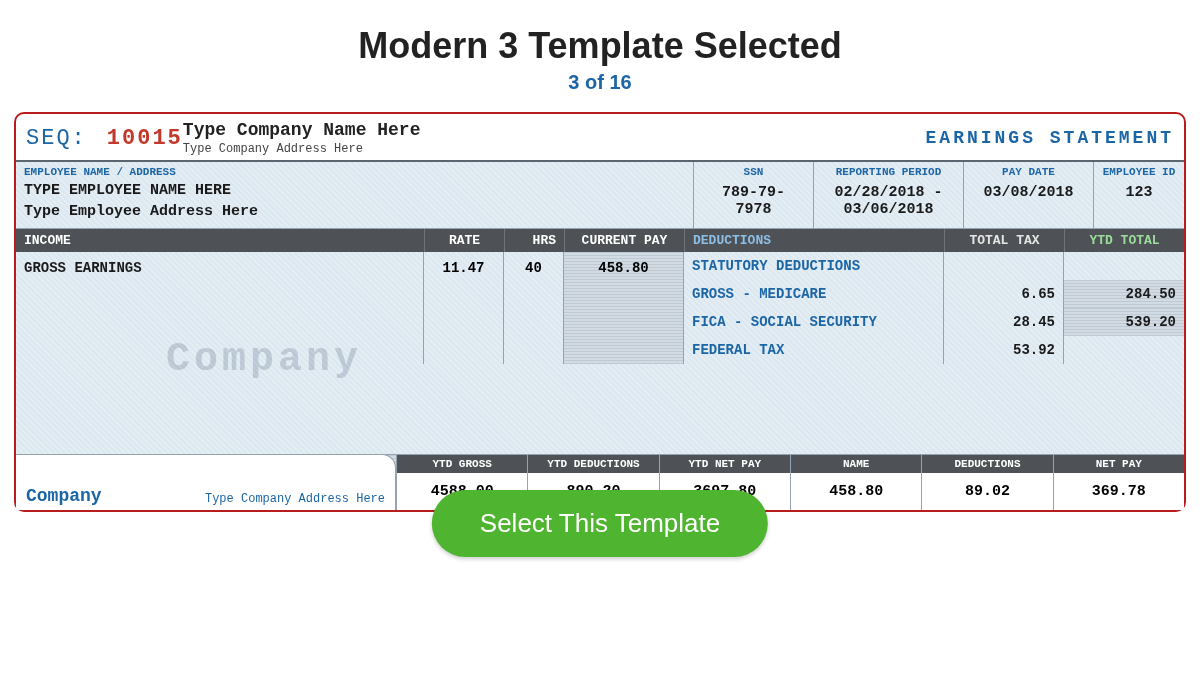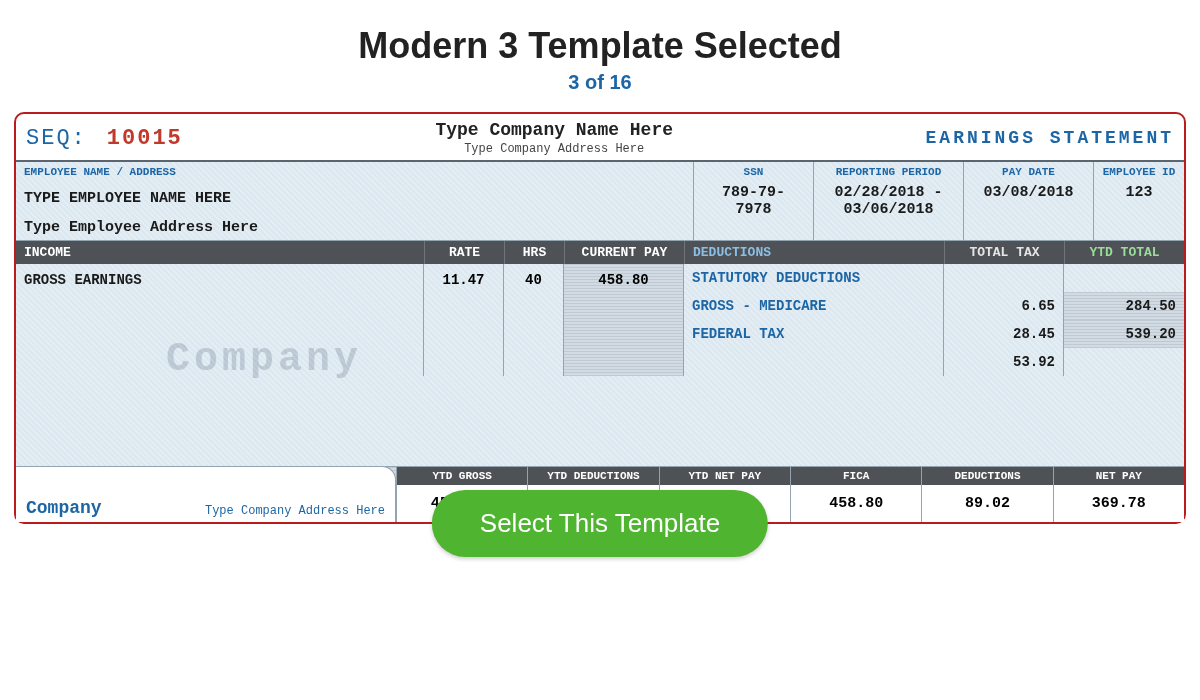--- a/index.html
+++ b/index.html
@@ -5,42 +5,42 @@
   * { box-sizing: border-box; margin: 0; padding: 0; }
   body { width: 1200px; height: 700px; background: #fff; font-family: Arial, sans-serif; position: relative; }
   .page-title { text-align: center; font-size: 36px; font-weight: bold; color: #222; margin-top: 25px; }
   .page-subtitle { text-align: center; font-size: 20px; font-weight: bold; color: #1d66a6; margin-top: 4px; margin-bottom: 18px; }
 
   .stub-wrap { margin: 0 14px; border: 2px solid #b91c1c; border-radius: 10px; }
 
   .top-bar { display: flex; align-items: center; padding: 6px 10px 4px 10px; }
   .seq-label { font-family: 'Courier New', monospace; font-size: 22px; color: #1d66a6; letter-spacing: 2px; }
   .seq-value { font-family: 'Courier New', monospace; font-size: 22px; color: #c1392b; font-weight: bold; letter-spacing: 2px; margin-left: 20px; }
-  .top-center { flex: 1; text-align: center; }
+  .top-center { flex: 1; text-align: left; }
   .company-name { font-family: 'Courier New', monospace; font-size: 18px; font-weight: bold; color: #222; }
   .company-address { font-family: 'Courier New', monospace; font-size: 12px; color: #444; margin-top: 2px; }
   .earnings-statement { font-family: 'Courier New', monospace; font-size: 18px; color: #1d66a6; letter-spacing: 3px; font-weight: bold; text-align: center; }
 
   .stub-body { border-top: 2px solid #5a6570; background: repeating-linear-gradient(45deg, #e3edf4 0 2px, #dce7ef 2px 4px); position: relative; }
   
   .emp-row { display: flex; border-bottom: 1px solid #93a3b0; }
   .emp-cell { padding: 4px 8px; border-right: 1px solid #93a3b0; font-family: 'Courier New', monospace; }
   .emp-cell:last-child { border-right: none; }
   .emp-name-addr { flex: 1; }
   .emp-cell .hdr { font-size: 11px; color: #1d66a6; font-weight: bold; text-align: center; }
   .emp-name-addr .hdr { text-align: left; }
   .emp-cell .val { font-size: 15px; font-weight: bold; color: #1a1a1a; text-align: center; padding: 6px 4px; }
-  .emp-name-addr .val-line { font-size: 15px; font-weight: bold; color: #1a1a1a; text-align: left; margin-top: 12px; }
+  .emp-name-addr .val-line { font-size: 15px; font-weight: bold; color: #1a1a1a; text-align: left; margin-top: 4px; }
   .w-ssn { width: 120px; } .w-period { width: 150px; } .w-paydate { width: 130px; } .w-empid { width: 90px; }
 
   .dark-header { display: flex; background: #4e5256; font-family: 'Courier New', monospace; font-size: 13px; font-weight: bold; }
   .dark-header .dh { padding: 4px 8px; }
   .dh-income  { flex: 1; color: #fff; }
   .dh-rate    { width: 80px; text-align: center; color: #fff; border-left: 1px solid #6f747a; }
-  .dh-hrs     { width: 60px; text-align: center; color: #fff; border-left: 1px solid #6f747a; }
+  .dh-hrs     { width: 60px; text-align: right; color: #fff; border-left: 1px solid #6f747a; }
   .dh-cur     { width: 120px; text-align: center; color: #fff; border-left: 1px solid #6f747a; }
   .dh-ded     { width: 260px; color: #8dbfe6; border-left: 1px solid #6f747a; }
   .dh-tax     { width: 120px; text-align: center; color: #e5e5e5; border-left: 1px solid #6f747a; }
   .dh-ytd     { width: 120px; text-align: center; color: #9bdc9b; border-left: 1px solid #6f747a; }
 
   .data-area { display: flex; font-family: 'Courier New', monospace; }
   .income-col { flex: 1; display: flex; border-right: 1px solid #93a3b0; }
   .income-col .label-c { flex: 1; padding: 8px; font-size: 14px; font-weight: bold; color: #1a1a1a; }
   .income-col .rate-c { width: 80px; text-align: center; padding: 8px 4px; font-size: 14px; font-weight: bold; border-left: 1px solid #93a3b0; }
   .income-col .hrs-c  { width: 60px; text-align: center; padding: 8px 4px; font-size: 14px; font-weight: bold; border-left: 1px solid #93a3b0; }
@@ -128,20 +128,21 @@
     <div class="data-area">
       <div class="income-col">
         <div class="label-c">GROSS EARNINGS</div>
         <div class="rate-c">11.47</div>
         <div class="hrs-c">40</div>
         <div class="cur-c">458.80</div>
       </div>
       <div class="ded-col">
         <div class="sub-hdr">STATUTORY DEDUCTIONS</div>
         <div class="line">GROSS - MEDICARE</div>
+        <div class="line">FICA - SOCIAL SECURITY</div>
         <div class="line">FEDERAL TAX</div>
       </div>
       <div class="tax-col">
         <div class="sub-hdr"></div>
         <div class="line">6.65</div>
         <div class="line">28.45</div>
         <div class="line">53.92</div>
       </div>
       <div class="ytd-col">
         <div class="sub-hdr"></div>
@@ -166,21 +167,21 @@
           </div>
         <div class="tot-cell">
             <div class="thdr">YTD DEDUCTIONS</div>
             <div class="tval">890.20</div>
           </div>
         <div class="tot-cell">
             <div class="thdr">YTD NET PAY</div>
             <div class="tval">3697.80</div>
           </div>
         <div class="tot-cell">
-            <div class="thdr">FICA</div>
+            <div class="thdr">NAME</div>
             <div class="tval">458.80</div>
           </div>
         <div class="tot-cell">
             <div class="thdr">DEDUCTIONS</div>
             <div class="tval">89.02</div>
           </div>
         <div class="tot-cell">
             <div class="thdr">NET PAY</div>
             <div class="tval">369.78</div>
           </div>

